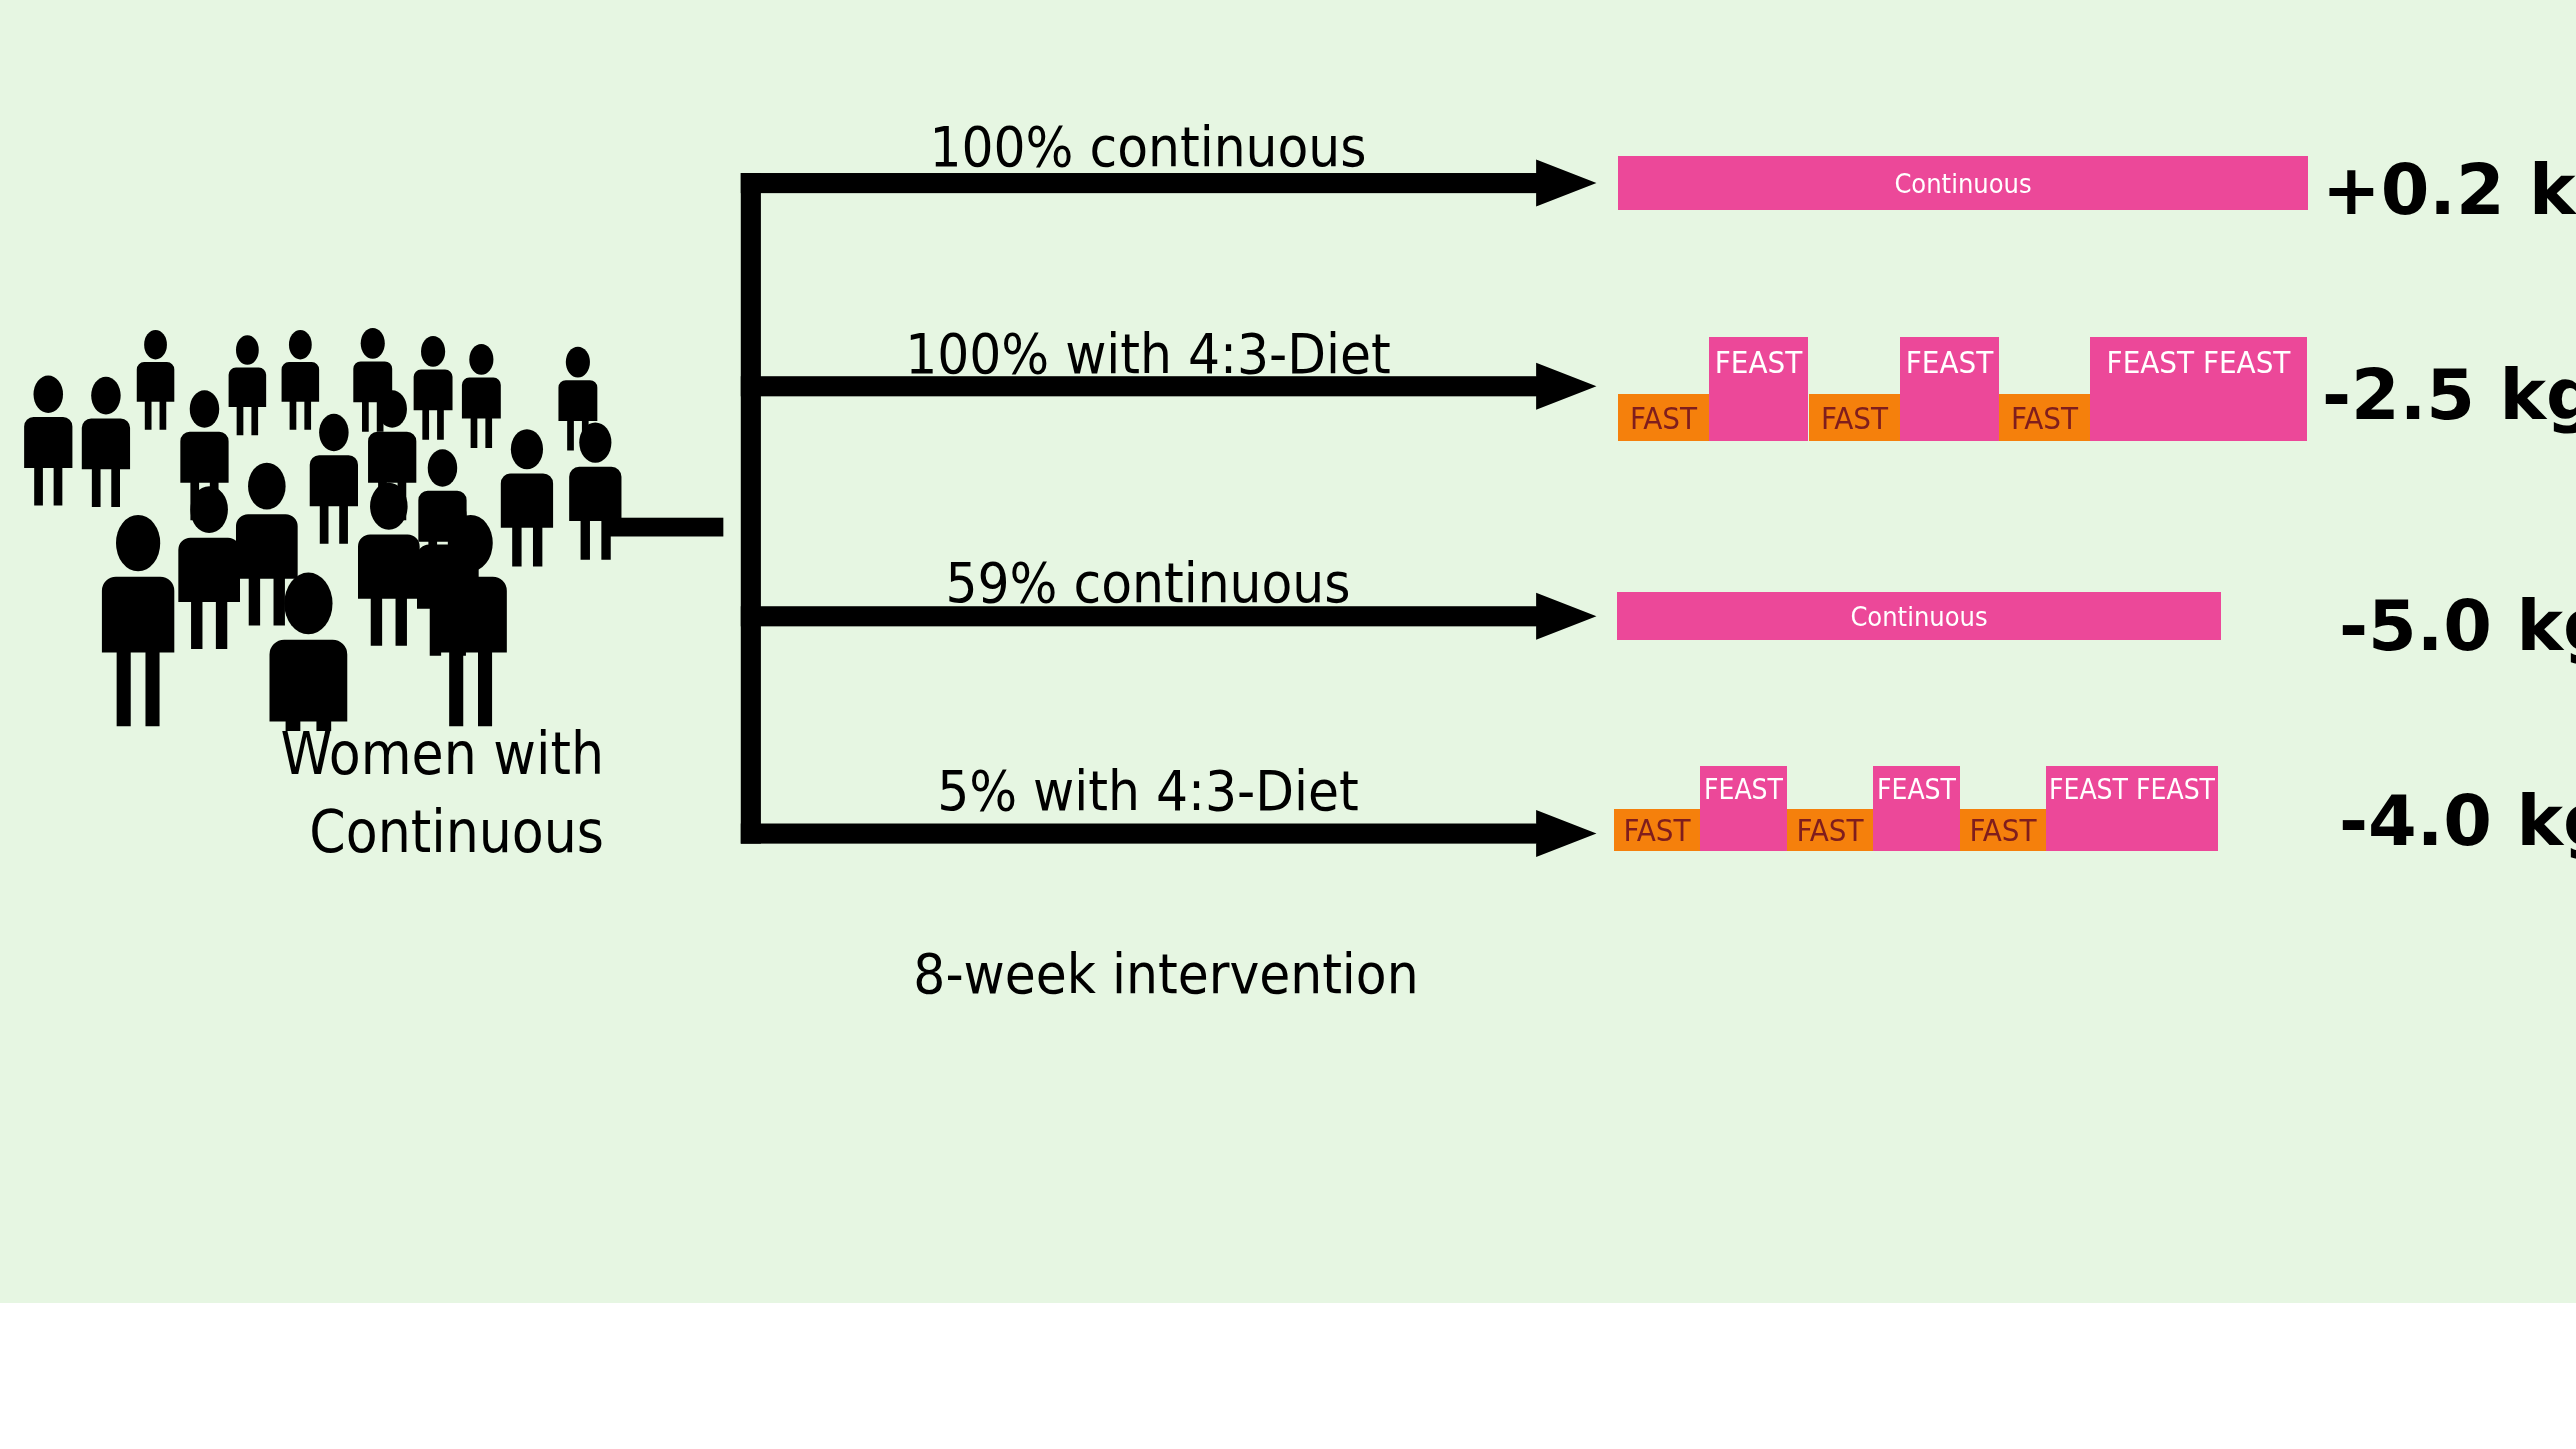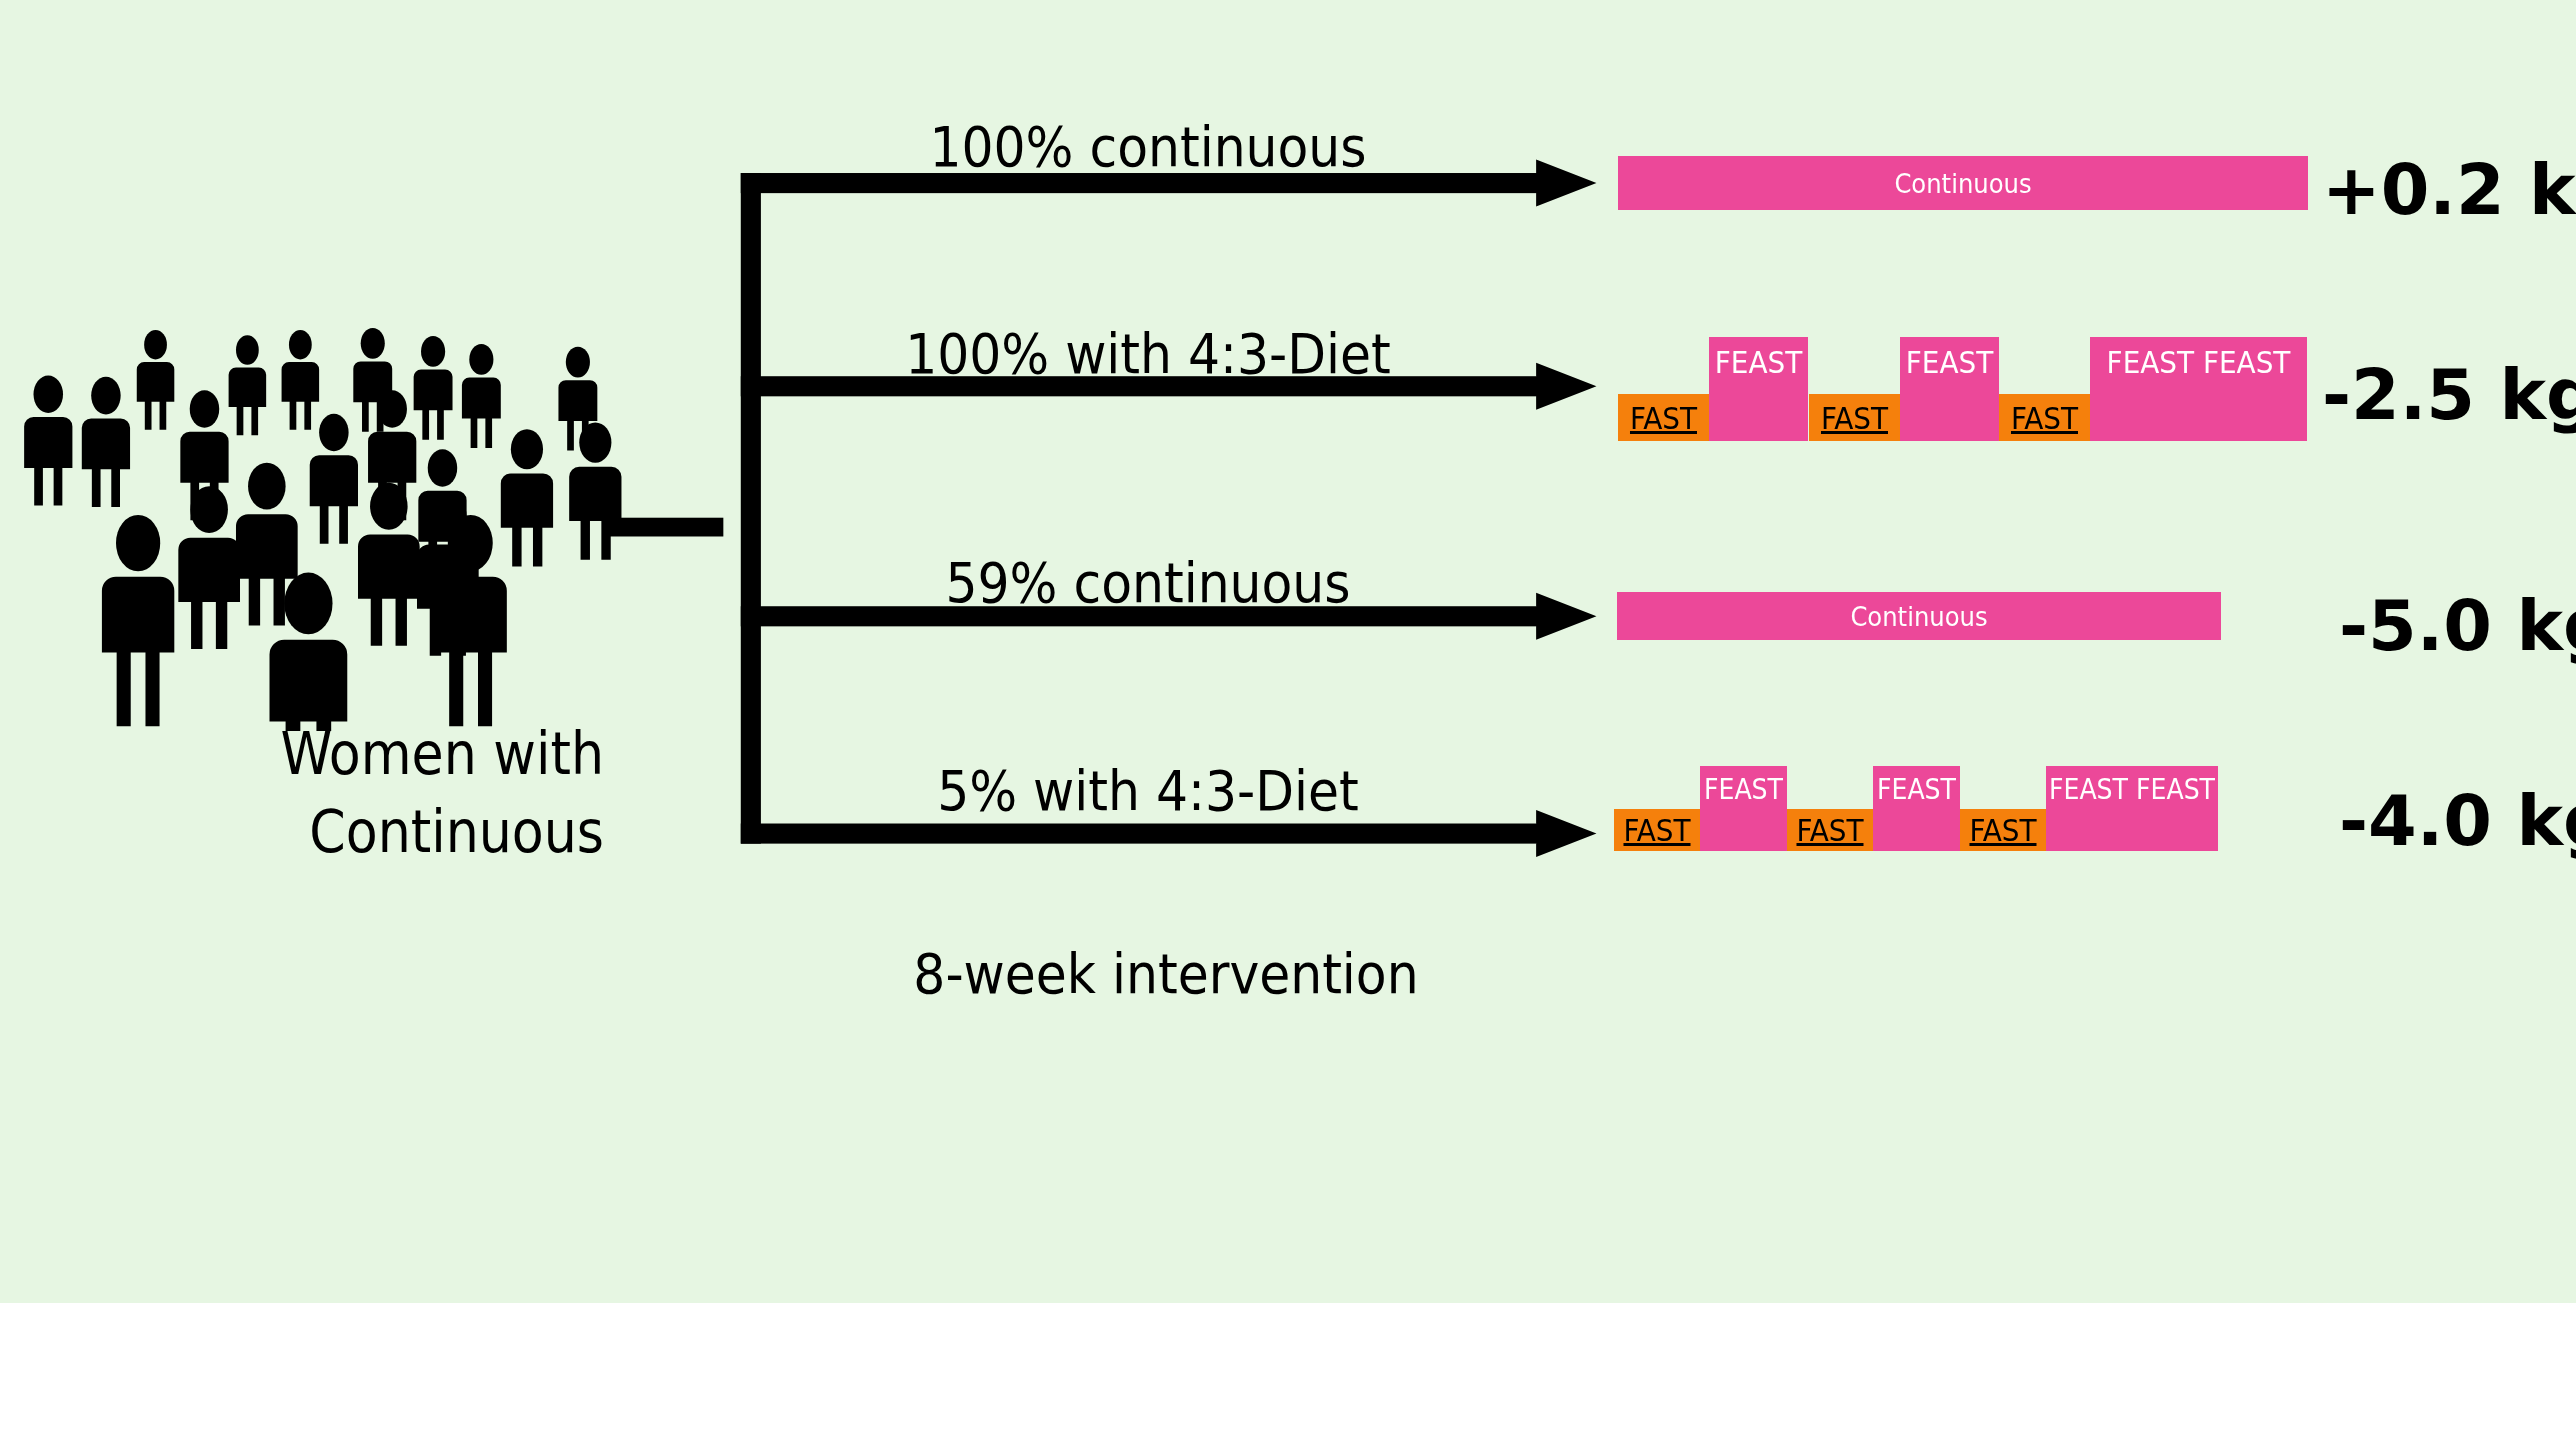--- a/index.html
+++ b/index.html
@@ -101,21 +101,21 @@
     position: absolute;
     box-sizing: border-box;
     display: flex;
     align-items: center;
     justify-content: center;
     font-family: "DejaVu Sans Condensed", "DejaVu Sans", sans-serif;
     white-space: nowrap;
     overflow: hidden;
   }
   .bar.green { background: #ec4899; color: #ffffff; }
-  .bar.orange { background: #f5800c; color: #000000; text-decoration: underline; }
+  .bar.orange { background: #f5800c; color: #7f1d1d; }
   .bar.continuous { font-size: 27px; }
   .bar.fast { font-size: 31px; align-items: center; }
   .bar.feast { font-size: 31px; align-items: flex-start; padding-top: 6.7px; }
 
   
   .result {
     position: absolute;
     font-family: "DejaVu Sans", sans-serif;
     font-weight: bold;
     font-size: 70px;

